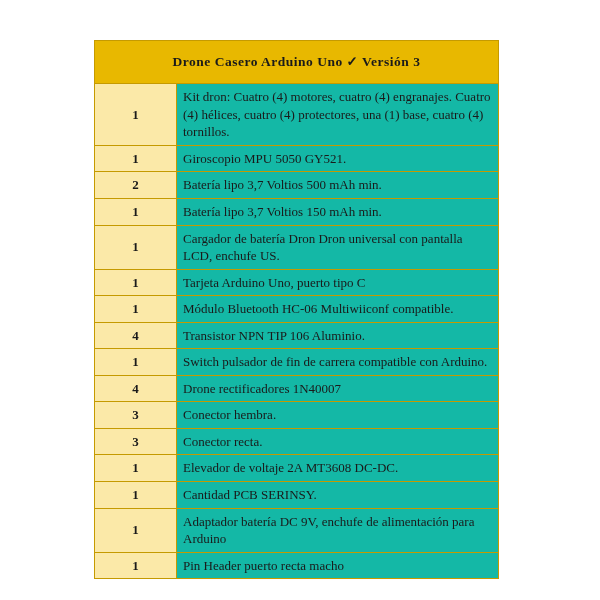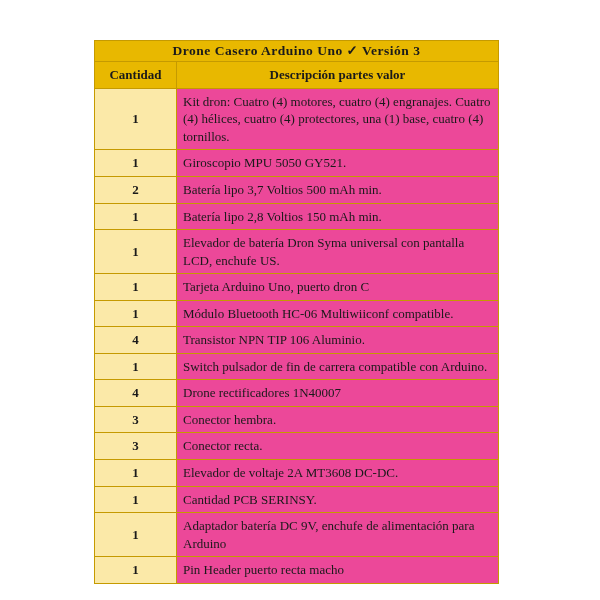--- a/index.html
+++ b/index.html
@@ -31,90 +31,86 @@
     font-size: 13px;
     line-height: 1.35;
     color: #1a1a1a;
     vertical-align: middle;
   }
   .title-row th {
     background: #e8b800;
     text-align: center;
     font-weight: bold;
     font-size: 13.5px;
-    padding: 1px 4px;
+    padding: 12px 4px;
     color: #1a1a1a;
   }
   .head-row th {
     background: #e8b800;
     text-align: center;
     font-weight: bold;
     font-size: 13px;
     padding: 4px 4px;
     color: #1a1a1a;
   }
   .col-qty { width: 82px; }
   .col-desc { width: 322px; }
   .qty-cell {
     background: #fbe9a8;
     text-align: center;
     font-weight: bold;
     font-size: 13px;
   }
   .desc-cell {
-    background: #ec4899;
+    background: #14b8a6;
     text-align: left;
   }
   .check {
     font-size: 13.5px;
     letter-spacing: 0.5px;
   }
 </style>
 </head>
 <body>
 
 <div class="page">
   <table class="bom-table">
     <colgroup>
       <col class="col-qty">
       <col class="col-desc">
     </colgroup>
     <thead>
       <tr class="title-row">
         <th colspan="2" class="check">Drone Casero Arduino Uno ✓ Versión 3</th>
       </tr>
-      <tr class="head-row">
-        <th>Cantidad</th>
-        <th>Descripción partes valor</th>
-      </tr>
     </thead>
     <tbody>
         <tr>
           <td class="qty-cell">1</td>
           <td class="desc-cell">Kit dron: Cuatro (4) motores, cuatro (4) engranajes. Cuatro (4) hélices, cuatro (4) protectores, una (1) base, cuatro (4) tornillos.</td>
         </tr>
         <tr>
           <td class="qty-cell">1</td>
           <td class="desc-cell">Giroscopio MPU 5050 GY521.</td>
         </tr>
         <tr>
           <td class="qty-cell">2</td>
           <td class="desc-cell">Batería lipo 3,7 Voltios 500 mAh min.</td>
         </tr>
         <tr>
           <td class="qty-cell">1</td>
-          <td class="desc-cell">Batería lipo 2,8 Voltios 150 mAh min.</td>
+          <td class="desc-cell">Batería lipo 3,7 Voltios 150 mAh min.</td>
         </tr>
         <tr>
           <td class="qty-cell">1</td>
-          <td class="desc-cell">Elevador de batería Dron Syma universal con pantalla LCD, enchufe US.</td>
+          <td class="desc-cell">Cargador de batería Dron Dron universal con pantalla LCD, enchufe US.</td>
         </tr>
         <tr>
           <td class="qty-cell">1</td>
-          <td class="desc-cell">Tarjeta Arduino Uno, puerto dron C</td>
+          <td class="desc-cell">Tarjeta Arduino Uno, puerto tipo C</td>
         </tr>
         <tr>
           <td class="qty-cell">1</td>
           <td class="desc-cell">Módulo Bluetooth HC-06  Multiwiiconf compatible.</td>
         </tr>
         <tr>
           <td class="qty-cell">4</td>
           <td class="desc-cell">Transistor NPN TIP 106 Aluminio.</td>
         </tr>
         <tr>

